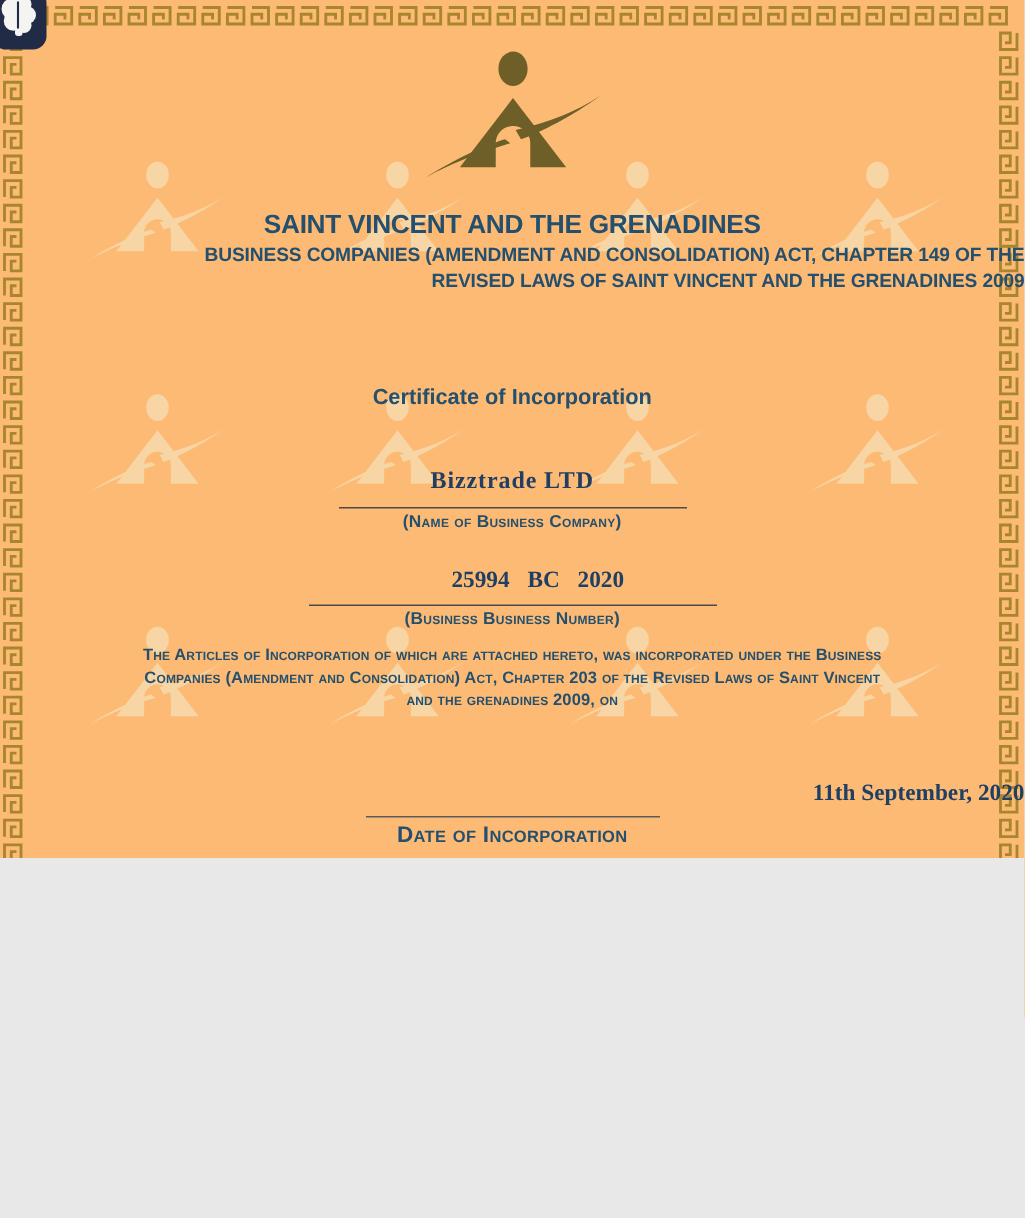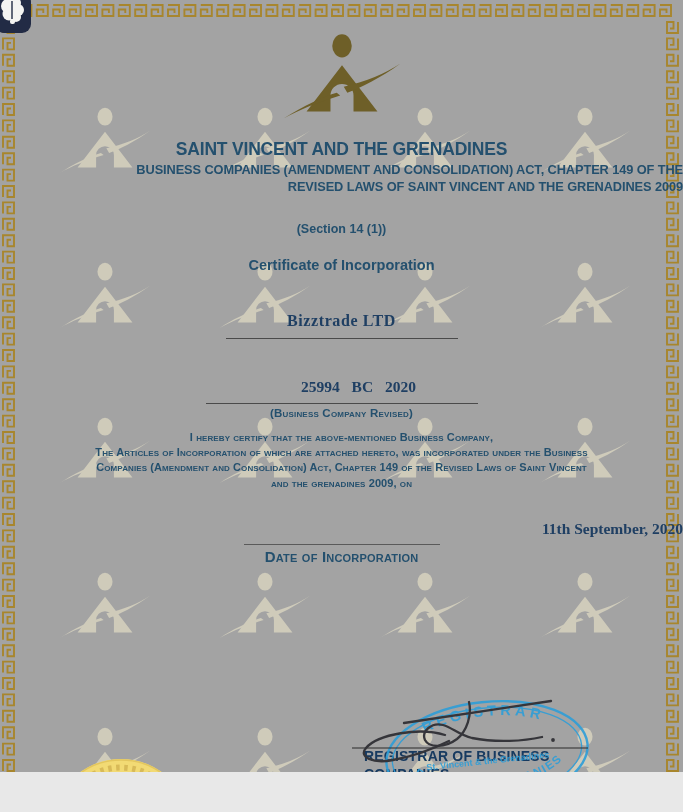--- a/index.html
+++ b/index.html
@@ -1,18 +1,18 @@
 <!DOCTYPE html>
 <html><head>
 <meta charset="utf-8">
 <style>
   html,body{margin:0;padding:0;background:#e8e8e8;}
   .page{
-    position:relative; width:683px; height:772px; overflow:hidden;
-    background:#a3a3a3;
+    position:relative; width:683px; height:572px; overflow:hidden;
+    background:#fdba74;
     font-family:"Liberation Sans", sans-serif;
     color:#24506e;
   }
   .layer{position:absolute;inset:0;pointer-events:none;}
   .ctext{position:absolute;left:0;right:0;text-align:center;}
   .doc-title{top:139px;font-size:17.5px;font-weight:bold;letter-spacing:-0.2px;}
   .doc-subtitle{top:162px;font-size:12.8px;font-weight:bold;line-height:16.5px;letter-spacing:-0.1px;text-align:right;}
   .section-ref{top:222px;font-size:12.5px;font-weight:bold;}
   .cert-title{top:257px;font-size:14.5px;font-weight:bold;}
   .value-serif{font-family:"Liberation Serif", serif;font-weight:bold;color:#1f3f63;}
@@ -313,34 +313,33 @@
         <path d="M-40,30 L0,-22 L40,30 L13,30 L13,12 A13,13 0 0 0 -13,12 L-13,30 Z" fill="#6e5f28"></path>
         <path d="M2,2 C28,-4 48,-12 66,-24 C44,-8 20,4 6,9 Z" fill="#6e5f28"></path>
         <path d="M-2,12 C-28,20 -48,28 -66,38 C-44,24 -20,13 -6,9 Z" fill="#6e5f28"></path>
       </svg></div>
 
   <div class="ctext doc-title">SAINT VINCENT AND THE GRENADINES</div>
   <div class="ctext doc-subtitle">
     <div>BUSINESS COMPANIES (AMENDMENT AND CONSOLIDATION) ACT, CHAPTER 149 OF THE</div>
     <div>REVISED LAWS OF SAINT VINCENT AND THE GRENADINES 2009</div>
   </div>
-  <div class="ctext section-ref">(Section 14 (1))</div>
   <div class="ctext value-serif company-name">Bizztrade LTD</div>
 
   <div class="ctext cert-title">Certificate of Incorporation</div>
   <div class="rule rule1"></div>
+  <div class="ctext field-label label1">(Name of Business Company)</div>
 
   <div class="ctext value-serif company-number">25994 BC 2020</div>
   <div class="rule rule2"></div>
-  <div class="ctext field-label label2">(Business Company Revised)</div>
+  <div class="ctext field-label label2">(Business Business Number)</div>
 
   <div class="ctext body-par">
-    <div>I hereby certify that the above-mentioned Business Company,</div>
     <div>The Articles of Incorporation of which are attached hereto, was incorporated under the Business</div>
-    <div>Companies (Amendment and Consolidation) Act, Chapter 149 of the Revised Laws of Saint Vincent</div>
+    <div>Companies (Amendment and Consolidation) Act, Chapter 203 of the Revised Laws of Saint Vincent</div>
     <div>and the grenadines 2009, on</div>
   </div>
 
   <div class="ctext value-serif inc-date">11th September, 2020</div>
   <div class="rule rule3"></div>
   <div class="ctext field-label label3">Date of Incorporation</div>
 
   <div class="registrar-label">
     <div>REGISTRAR OF BUSINESS</div>
     <div>COMPANIES</div>

